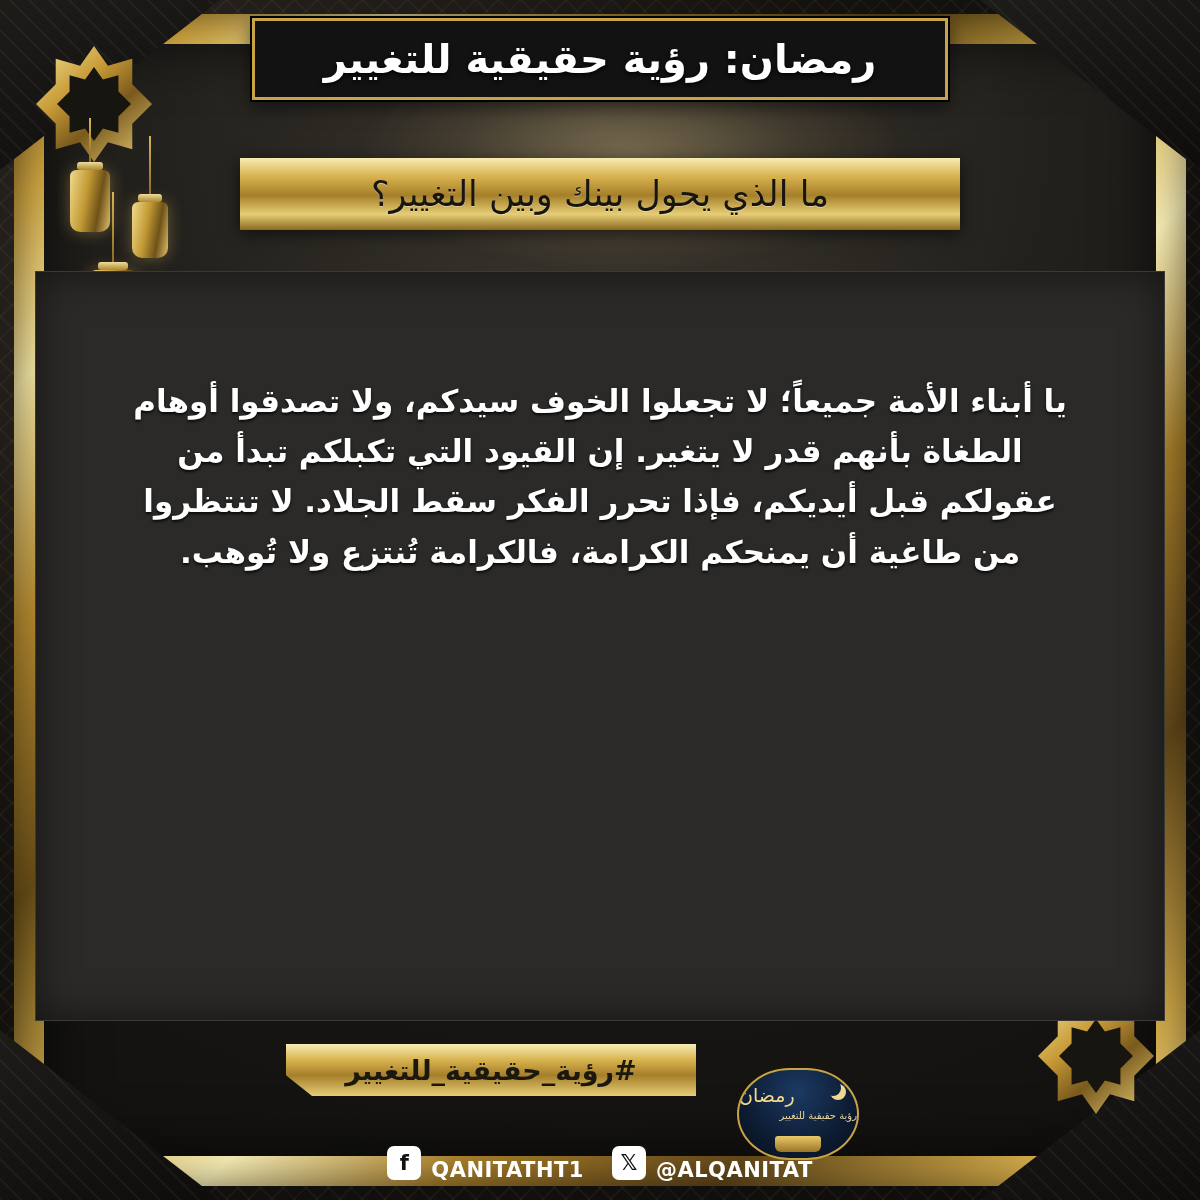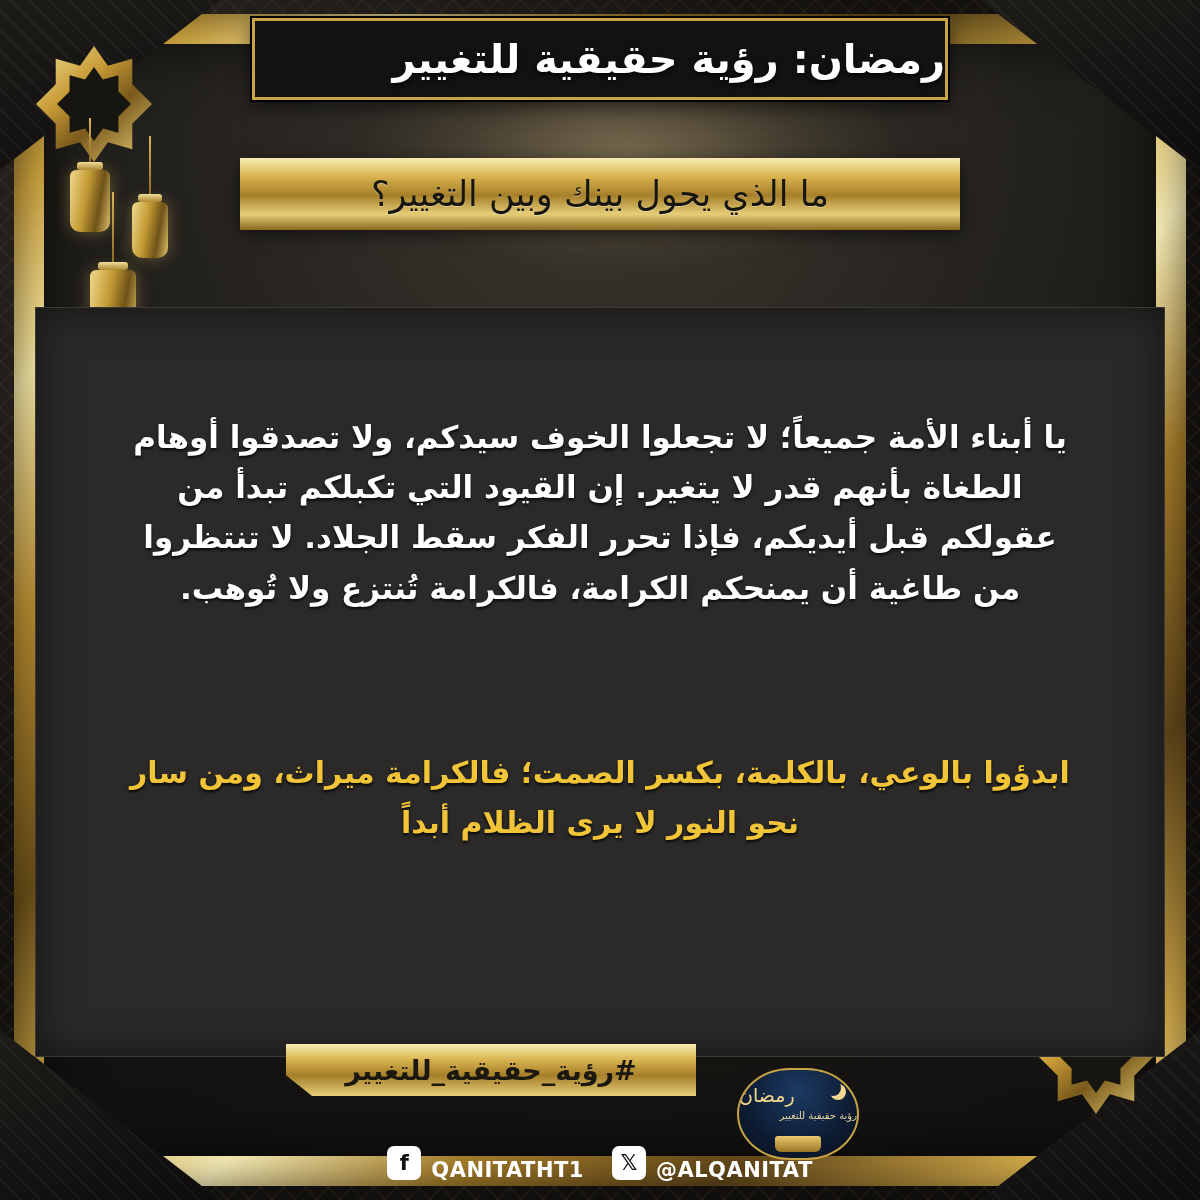--- a/index.html
+++ b/index.html
@@ -131,21 +131,21 @@
     left: 50%;
     transform: translateX(-50%);
     top: 18px;
     width: 690px;
     height: 76px;
     background: #121212;
     border: 3px solid #cba householder;
     border: 3px solid #c9a445;
     display: flex;
     align-items: center;
-    justify-content: flex-start;
+    justify-content: center;
     box-shadow: 0 0 0 2px #000, 0 6px 18px rgba(0,0,0,0.6);
   }
   .title-bar span {
     color: #ffffff;
     font-size: 40px;
     font-weight: bold;
     letter-spacing: 0px;
     text-shadow: 0 2px 4px rgba(0,0,0,0.9);
   }
 
@@ -171,21 +171,20 @@
 
   
   .body-panel {
     position: absolute;
     left: 36px;
     right: 36px;
     top: 272px;
     height: 748px;
     background: #2b2a28;
     box-shadow: inset 0 0 40px rgba(0,0,0,0.55), 0 0 0 1px #3a3936;
-    margin-top: 36px;
   }
   .body-text {
     position: absolute;
     left: 96px;
     right: 96px;
     top: 104px;
     text-align: center;
     color: #ffffff;
     font-size: 31px;
     line-height: 1.62;
@@ -371,21 +370,20 @@
   <div class="title-bar">
     <span>رمضان: رؤية حقيقية للتغيير</span>
   </div>
 
   <div class="subtitle-bar">
     <span>ما الذي يحول بينك وبين التغيير؟</span>
   </div>
 
   <div class="body-panel">
     <div class="body-text">يا أبناء الأمة جميعاً؛ لا تجعلوا الخوف سيدكم، ولا تصدقوا أوهام الطغاة بأنهم قدر لا يتغير. إن القيود التي تكبلكم تبدأ من عقولكم قبل أيديكم، فإذا تحرر الفكر سقط الجلاد. لا تنتظروا من طاغية أن يمنحكم الكرامة، فالكرامة تُنتزع ولا تُوهب.</div>
-    <div class="body-highlight">ابدؤوا بالوعي، بالكلمة، بكسر الصمت؛ فالكرامة ميراث، ومن سار نحو النور لا يرى الظلام أبداً</div>
   </div>
 
   <div class="hashtag-ribbon">
     <span>#رؤية_حقيقية_للتغيير</span>
   </div>
 
   <div class="logo-badge">
     <div class="moon"></div>
     <div class="logo-ar">رمضان</div>
     <div class="logo-sub">رؤية حقيقية للتغيير</div>

